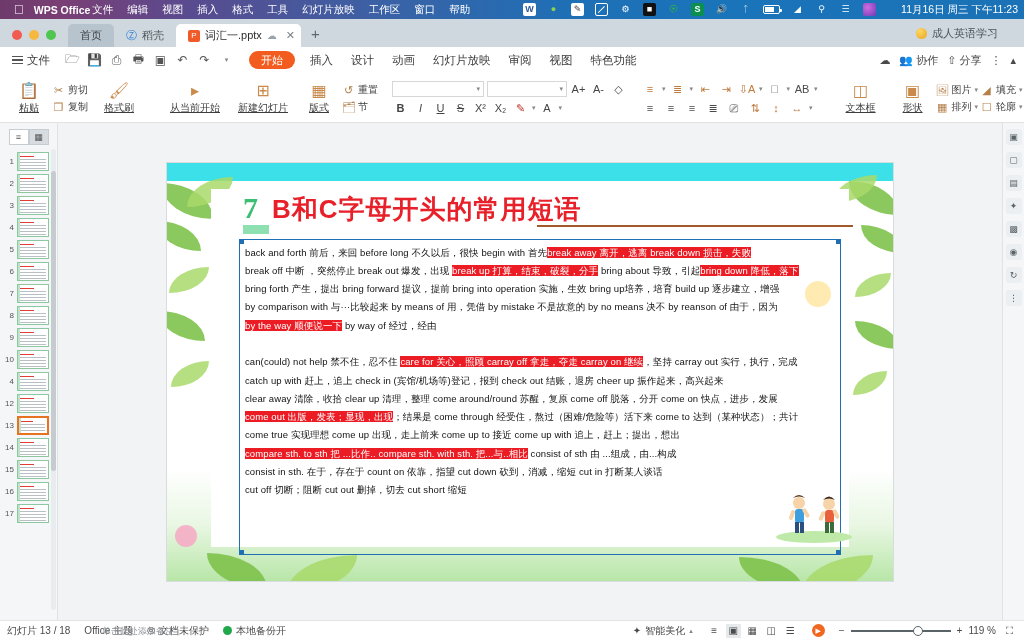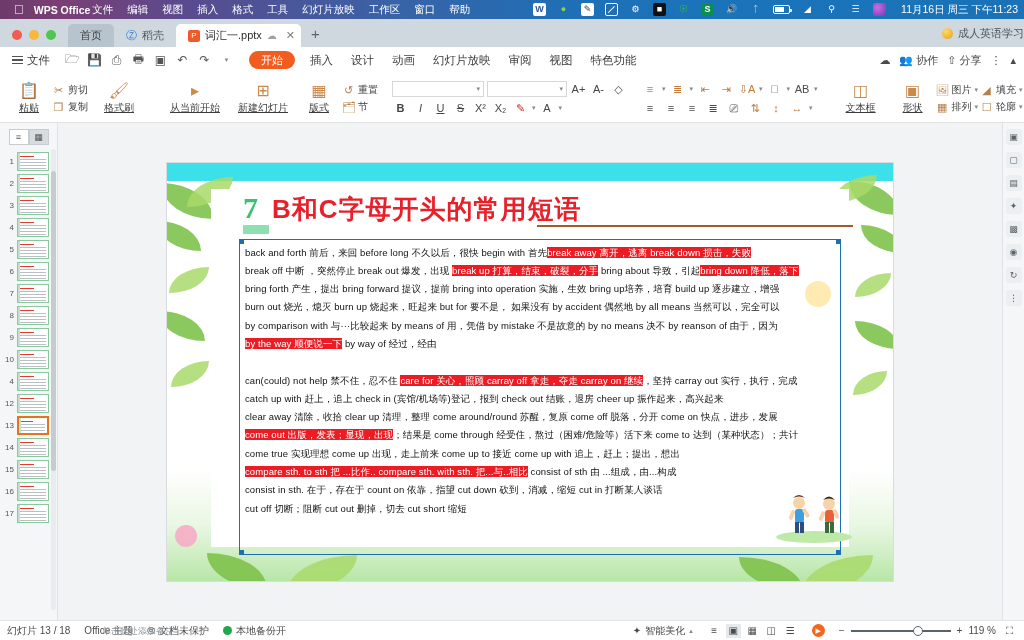--- a/index.html
+++ b/index.html
@@ -20,21 +20,21 @@
   }
   .macbar .apple { font-size:13px; margin:0 10px 0 8px; line-height:1; }
   .macbar .mi { margin-right:14px; white-space:nowrap; }
   .macbar .brand { font-weight:bold; margin-right:2px; }
   .macbar .spacer { flex:1; }
   .tray { display:flex; align-items:center; gap:11px; }
   .tray .ticon {
     width:13px; height:13px; display:inline-flex; align-items:center; justify-content:center;
     font-size:9px; border-radius:2px; line-height:1;
   }
-  .tray .clock { font-size:10.5px; margin-left:4px; white-space:nowrap; }
+  .tray .clock { font-size:10.5px; margin-left:14px; white-space:nowrap; }
   .ic-w { background:#fff; color:#2b579a; font-weight:bold; font-size:8px; border-radius:2px; }
   .ic-wechat { color:#8fd14f; font-size:12px; }
   .ic-note { background:#fff; color:#3a3a3a; border-radius:3px; font-size:9px; }
   .ic-circle { border:1.4px solid #fff; border-radius:50%; position:relative; }
   .ic-circle:after{content:"";position:absolute;left:1px;top:5px;width:9px;height:1.4px;background:#fff;transform:rotate(-45deg);}
   .ic-sound { color:#fff; font-size:11px; }
   .ic-dark { background:#111; color:#fff; font-size:9px; border-radius:2px;}
   .ic-green { color:#32b44a; font-size:12px; }
   .ic-s { background:#0a8f50; color:#fff; font-weight:bold; font-size:8px; border-radius:2px;}
   .ic-bt { color:#cfe4f5; font-size:11px; }
@@ -59,21 +59,21 @@
   }
   .tab.plain { background:#b8c4cd; color:#3a3f44; }
   .tab.light { background:transparent; color:#4b5358; }
   .tab.active { background:#fff; color:#2b2b2b; padding-right:6px; }
   .tab .pptico { width:12px;height:12px;background:#f05a28;color:#fff;border-radius:2px;font-size:8px;display:inline-flex;align-items:center;justify-content:center;}
   .tab .dk { color:#2f7fd6; font-size:11px; }
   .tab .cl { color:#9aa3a9; font-size:10px; }
   .tab .xx { color:#7a8186; font-size:11px; margin-left:4px;}
   .tabadd { padding:0 10px 5px; color:#5d666c; font-size:15px; }
   .tabstrip .spacer { flex:1; }
-  .acct { display:flex;align-items:center;gap:5px;padding:0 0 6px 0;color:#4a5258;font-size:11px;}
+  .acct { display:flex;align-items:center;gap:5px;padding:0 26px 6px 0;color:#4a5258;font-size:11px;}
   .acct .av { width:11px;height:11px;border-radius:50%;background:radial-gradient(circle at 35% 30%,#ffd860,#e8a321);}
 
   
   .ribbontabs {
     height:26px; background:#fff; display:flex; align-items:center; padding-left:8px; gap:0; font-size:11.5px; color:#3c3c3c;
   }
   .rt { padding:0 9px; white-space:nowrap; line-height:26px;}
   .rt.hamb { display:flex; align-items:center; gap:4px; padding-left:4px; padding-right:6px;}
   .hbars { display:inline-block; width:11px; }
   .hbars i { display:block;height:1.3px;background:#555;margin:2.2px 0;}
@@ -683,21 +683,20 @@
 
       <div class="textbox">
         <div class="tb-corner" style="left:-5px;top:-5px;"></div>
         <div class="tb-corner" style="right:-5px;top:-5px;"></div>
         <div class="tb-corner" style="left:-5px;bottom:-5px;"></div>
         <div class="tb-corner" style="right:-5px;bottom:-5px;"></div>
         <div id="slide-text">
             <div class="tline2"><span>back and forth 前后，来回  before long 不久以后，很快 begin with 首先</span><span class="hl">break away 离开，逃离 break down 损击，失败</span></div>
             <div class="tline2"><span>break off 中断 ，突然停止 break out 爆发，出现 </span><span class="hl">break up 打算，结束，破裂，分手</span><span> bring about 导致，引起</span><span class="hl">bring down 降低，落下</span></div>
             <div class="tline2"><span>bring forth 产生，提出 bring forward 提议，提前 bring into operation 实施，生效 bring up培养，培育 build up 逐步建立，增强</span></div>
-            <div class="tline2"><span>burn out 烧光，熄灭 burn up 烧起来，旺起来 but for 要不是， 如果没有 by accident 偶然地  by all means 当然可以，完全可以</span></div>
             <div class="tline2"><span>by comparison with 与···比较起来 by means of 用，凭借 by mistake 不是故意的 by no means 决不 by reanson of 由于，因为</span></div>
             <div class="tline2"><span class="hl">by the way 顺便说一下</span><span> by way of 经过，经由</span></div>
             <div class="tline2">&nbsp;</div>
             <div class="tline2"><span>can(could) not help 禁不住，忍不住 </span><span class="hl">care for 关心，照顾 carray off 拿走，夺走 carray on 继续</span><span>，坚持 carray out 实行，执行，完成</span></div>
             <div class="tline2"><span>catch up with 赶上，追上 check in (宾馆/机场等)登记，报到 check out 结账，退房 cheer up 振作起来，高兴起来</span></div>
             <div class="tline2"><span>clear away 清除，收拾 clear up 清理，整理 come around/round 苏醒，复原 come off 脱落，分开 come on 快点，进步，发展</span></div>
             <div class="tline2"><span class="hl">come out 出版，发表；显现，出现</span><span>；结果是 come through 经受住，熬过（困难/危险等）活下来 come to 达到（某种状态）；共计</span></div>
             <div class="tline2"><span>come true 实现理想 come up 出现，走上前来 come up to 接近 come up with 追上，赶上；提出，想出</span></div>
             <div class="tline2"><span class="hl">compare sth. to sth 把 ...比作.. compare sth. with sth. 把...与..相比</span><span> consist of sth 由 ...组成，由...构成</span></div>
             <div class="tline2"><span>consist in sth. 在于，存在于 count on 依靠，指望 cut down 砍到，消减，缩短 cut in 打断某人谈话</span></div>

